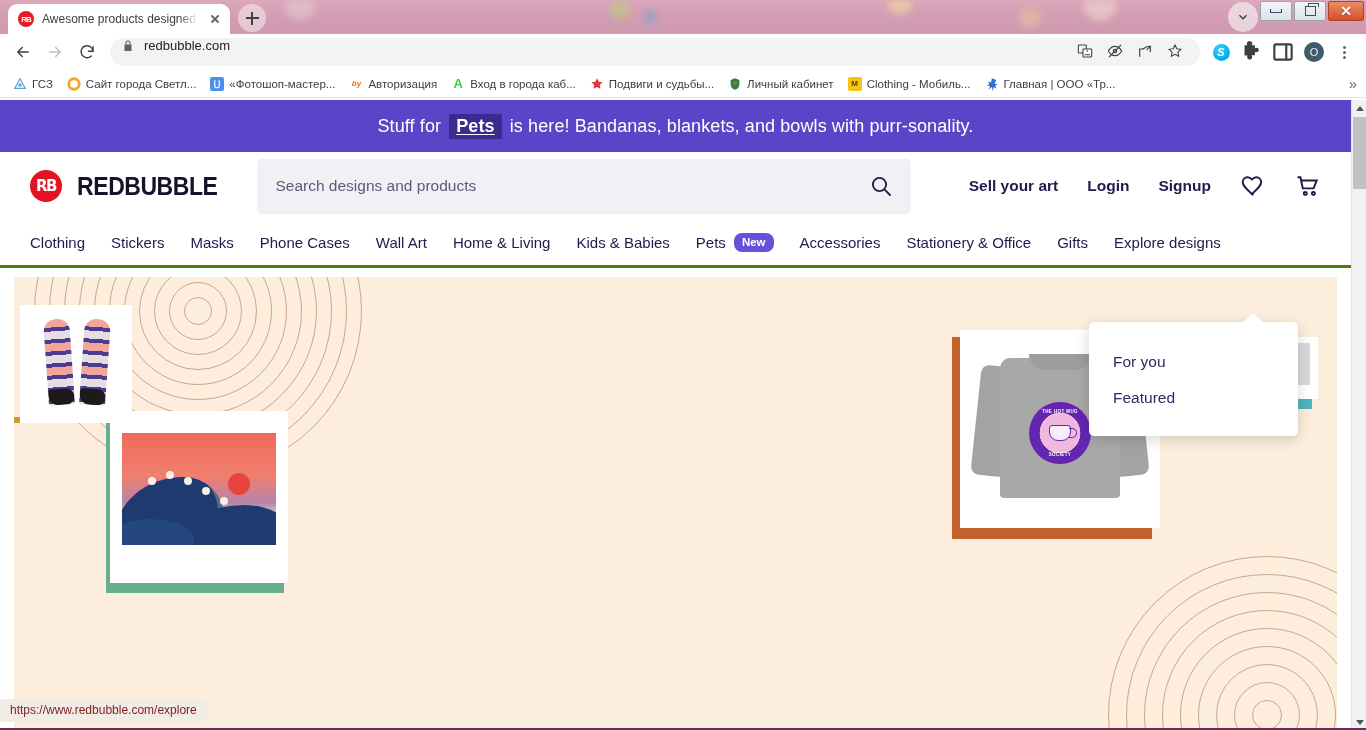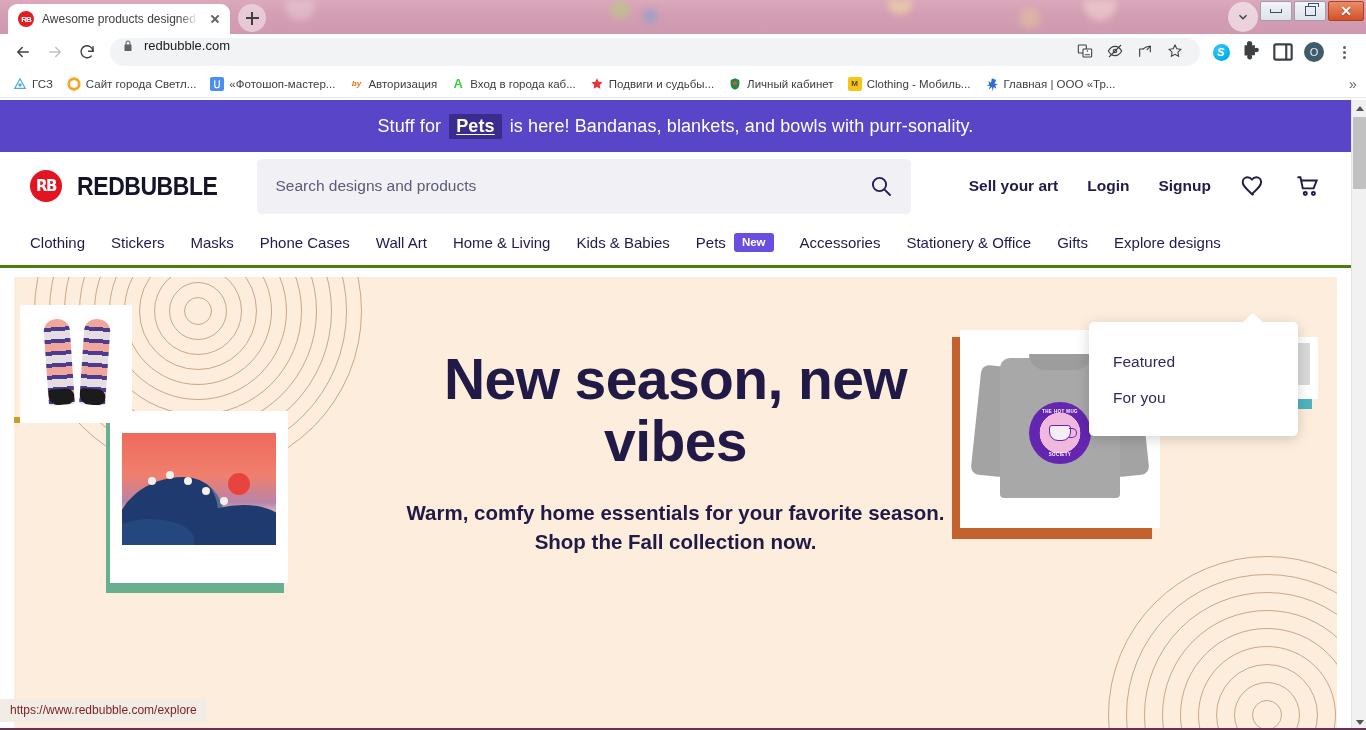--- a/index.html
+++ b/index.html
@@ -221,21 +221,21 @@
   .rb-nav {
     height:48px; background:#fff; border-bottom:3px solid #4d7c0f;
     display:flex;align-items:center; gap:26px; padding: 0 30px;
   }
   .rb-nav a {
     font-size:15px; color:#1f1b4d; text-decoration:none; cursor:pointer; white-space:nowrap;
     display:flex; align-items:center; gap:8px;
   }
   .nav-badge {
     background:#6a4ee0; color:#fff; font-size:11.5px; font-weight:700;
-    padding:3px 8px; border-radius:3px; line-height:1.1;
+    padding:3px 8px; border-radius:8px; line-height:1.1;
   }
 
   
   .hero {
     position:relative; height:462px; margin: 9px 14px 0 14px;
     background:#fceddc; overflow:hidden;
   }
   .rings { position:absolute; pointer-events:none; }
   .ring { position:absolute; border:1px solid #c9a78a; border-radius:50%; }
 
@@ -647,24 +647,20 @@
             <span class="wave-crest wc2"></span>
             <span class="wave-crest wc3"></span>
             <span class="wfoam" style="left:26px;top:44px;"></span>
             <span class="wfoam" style="left:44px;top:38px;"></span>
             <span class="wfoam" style="left:62px;top:44px;"></span>
             <span class="wfoam" style="left:80px;top:54px;"></span>
             <span class="wfoam" style="left:98px;top:64px;"></span>
           </div>
         </div>
 
-        <div class="hero-copy">
-          <div class="hero-h1">New season, new vibes</div>
-          <div class="hero-p">Warm, comfy home essentials for your favorite season. Shop the Fall collection now.</div>
-        </div>
 
         <div class="sweat-accent"></div>
         <div class="pcard card-sweat">
           <div class="sweat">
             <span class="sw-sleeve l"></span>
             <span class="sw-sleeve r"></span>
             <span class="sw-body"></span>
             <span class="sw-collar"></span>
             <span class="sw-badge">
               <span class="sw-badge-top">THE HOT MUG</span>
@@ -676,22 +672,22 @@
 
         <div class="teal-accent"></div>
         <div class="pcard card-teal">
           <span class="teal-art">
               <span class="teal-blob"></span>
             </span>
         </div>
       </div>
 
       <div class="dropdown">
+        <a class="dd-item">For you</a>
         <a class="dd-item">Featured</a>
-        <a class="dd-item">For you</a>
       </div>
 
     </div>
 
     <div class="pagescroll">
       <div class="ps-arrow up">
           <i></i>
         </div>
       <div class="ps-thumb"></div>
       <div class="ps-arrow down">

